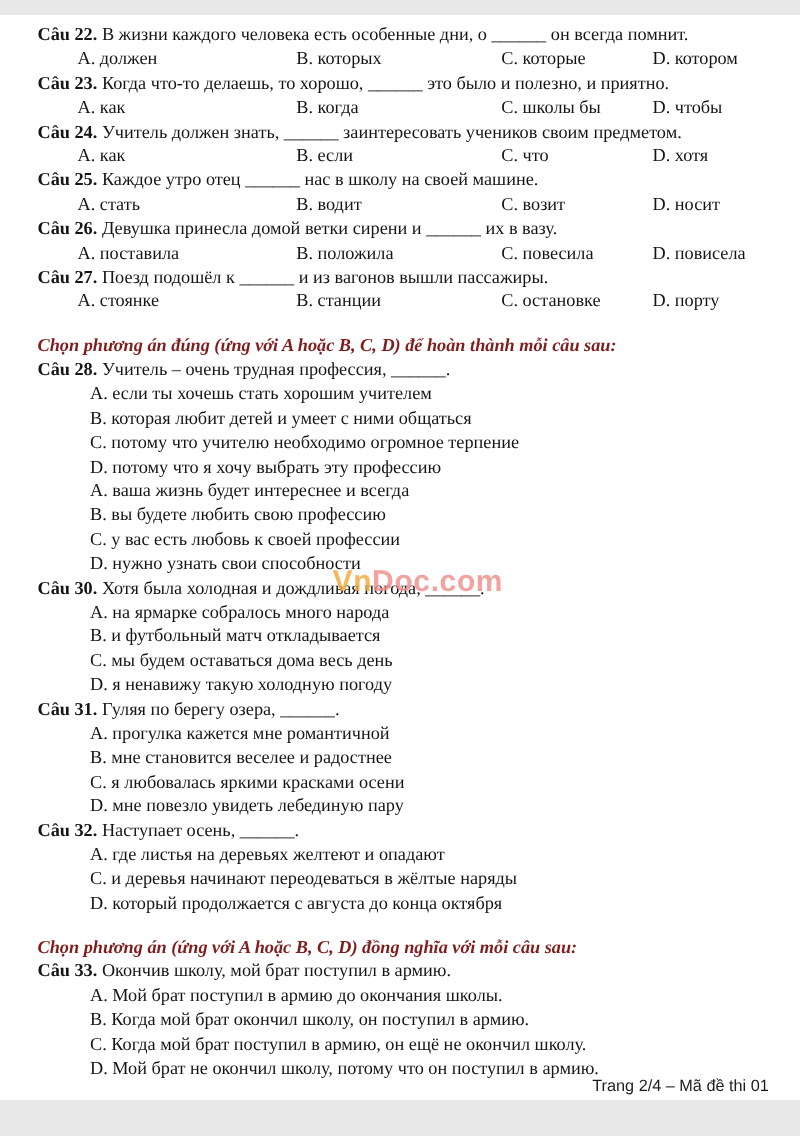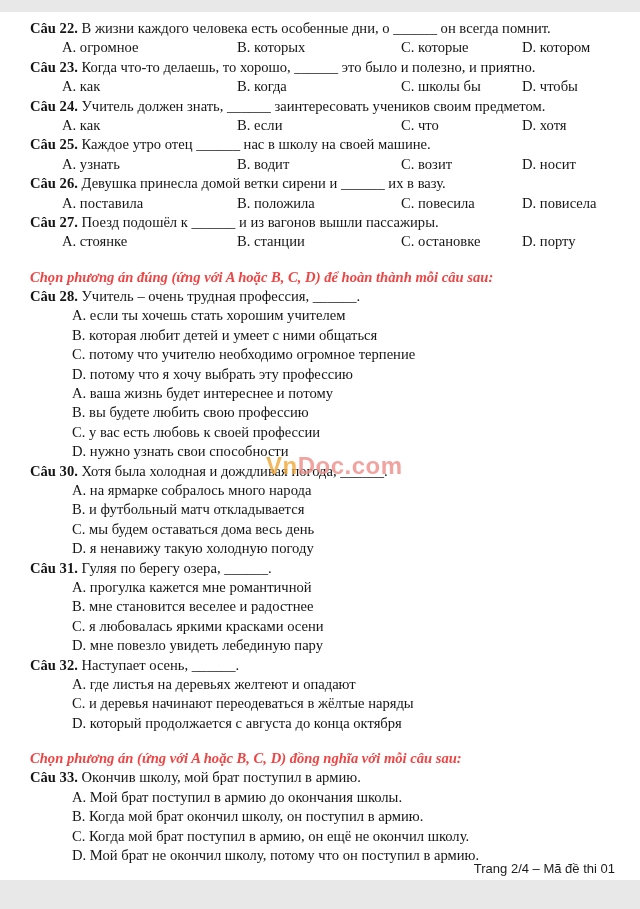--- a/index.html
+++ b/index.html
@@ -32,21 +32,21 @@
   .opt-b { left: 207px; text-align: center; }
   .opt-c { left: 371px; }
   .opt-d { left: 492px; }
   .list-opt { padding-left: 42px; }
   .sec-header {
     height: 19.4px;
     line-height: 19.4px;
     margin-top: 16px;
     font-weight: bold;
     font-style: italic;
-    color: #ef4444;
+    color: #7f1d1d;
     white-space: nowrap;
   }
   .watermark {
     position: absolute;
     left: 266px;
     top: 440px;
     font-family: "Liberation Sans", sans-serif;
     font-weight: bold;
     font-size: 24px;
     line-height: 28px;
@@ -64,42 +64,42 @@
     color: #1c1c1c;
   }
 </style>
 </head>
 <body>
 
 <div class="page">
   <div class="content">
       <div class="line q-line"><span class="q-num">Câu 22.</span> <span> В жизни каждого человека есть особенные дни, о ______ он всегда помнит.</span></div>
       <div class="line opt-row">
-        <div class="opt-cell opt-a">A. огромное</div>
+        <div class="opt-cell opt-a">A. должен</div>
         <div class="opt-cell opt-b">B. которых</div>
         <div class="opt-cell opt-c">C. которые</div>
         <div class="opt-cell opt-d">D. котором</div>
       </div>
       <div class="line q-line"><span class="q-num">Câu 23.</span> <span> Когда что-то делаешь, то хорошо, ______ это было и полезно, и приятно.</span></div>
       <div class="line opt-row">
         <div class="opt-cell opt-a">A. как</div>
         <div class="opt-cell opt-b">B. когда</div>
         <div class="opt-cell opt-c">C. школы бы</div>
         <div class="opt-cell opt-d">D. чтобы</div>
       </div>
       <div class="line q-line"><span class="q-num">Câu 24.</span> <span> Учитель должен знать, ______ заинтересовать учеников своим предметом.</span></div>
       <div class="line opt-row">
         <div class="opt-cell opt-a">A. как</div>
         <div class="opt-cell opt-b">B. если</div>
         <div class="opt-cell opt-c">C. что</div>
         <div class="opt-cell opt-d">D. хотя</div>
       </div>
       <div class="line q-line"><span class="q-num">Câu 25.</span> <span> Каждое утро отец ______ нас в школу на своей машине.</span></div>
       <div class="line opt-row">
-        <div class="opt-cell opt-a">A. узнать</div>
+        <div class="opt-cell opt-a">A. стать</div>
         <div class="opt-cell opt-b">B. водит</div>
         <div class="opt-cell opt-c">C. возит</div>
         <div class="opt-cell opt-d">D. носит</div>
       </div>
       <div class="line q-line"><span class="q-num">Câu 26.</span> <span> Девушка принесла домой ветки сирени и ______ их в вазу.</span></div>
       <div class="line opt-row">
         <div class="opt-cell opt-a">A. поставила</div>
         <div class="opt-cell opt-b">B. положила</div>
         <div class="opt-cell opt-c">C. повесила</div>
         <div class="opt-cell opt-d">D. повисела</div>
@@ -110,21 +110,21 @@
         <div class="opt-cell opt-b">B. станции</div>
         <div class="opt-cell opt-c">C. остановке</div>
         <div class="opt-cell opt-d">D. порту</div>
       </div>
       <div class="sec-header">Chọn phương án đúng (ứng với A hoặc B, C, D) để hoàn thành mỗi câu sau:</div>
       <div class="line q-line"><span class="q-num">Câu 28.</span> <span> Учитель – очень трудная профессия, ______.</span></div>
       <div class="line list-opt">A. если ты хочешь стать хорошим учителем</div>
       <div class="line list-opt">B. которая любит детей и умеет с ними общаться</div>
       <div class="line list-opt">C. потому что учителю необходимо огромное терпение</div>
       <div class="line list-opt">D. потому что я хочу выбрать эту профессию</div>
-      <div class="line list-opt">A. ваша жизнь будет интереснее и потому</div>
+      <div class="line list-opt">A. ваша жизнь будет интереснее и всегда</div>
       <div class="line list-opt">B. вы будете любить свою профессию</div>
       <div class="line list-opt">C. у вас есть любовь к своей профессии</div>
       <div class="line list-opt">D. нужно узнать свои способности</div>
       <div class="line q-line"><span class="q-num">Câu 30.</span> <span> Хотя была холодная и дождливая погода, ______.</span></div>
       <div class="line list-opt">A. на ярмарке собралось много народа</div>
       <div class="line list-opt">B. и футбольный матч откладывается</div>
       <div class="line list-opt">C. мы будем оставаться дома весь день</div>
       <div class="line list-opt">D. я ненавижу такую холодную погоду</div>
       <div class="line q-line"><span class="q-num">Câu 31.</span> <span> Гуляя по берегу озера, ______.</span></div>
       <div class="line list-opt">A. прогулка кажется мне романтичной</div>

